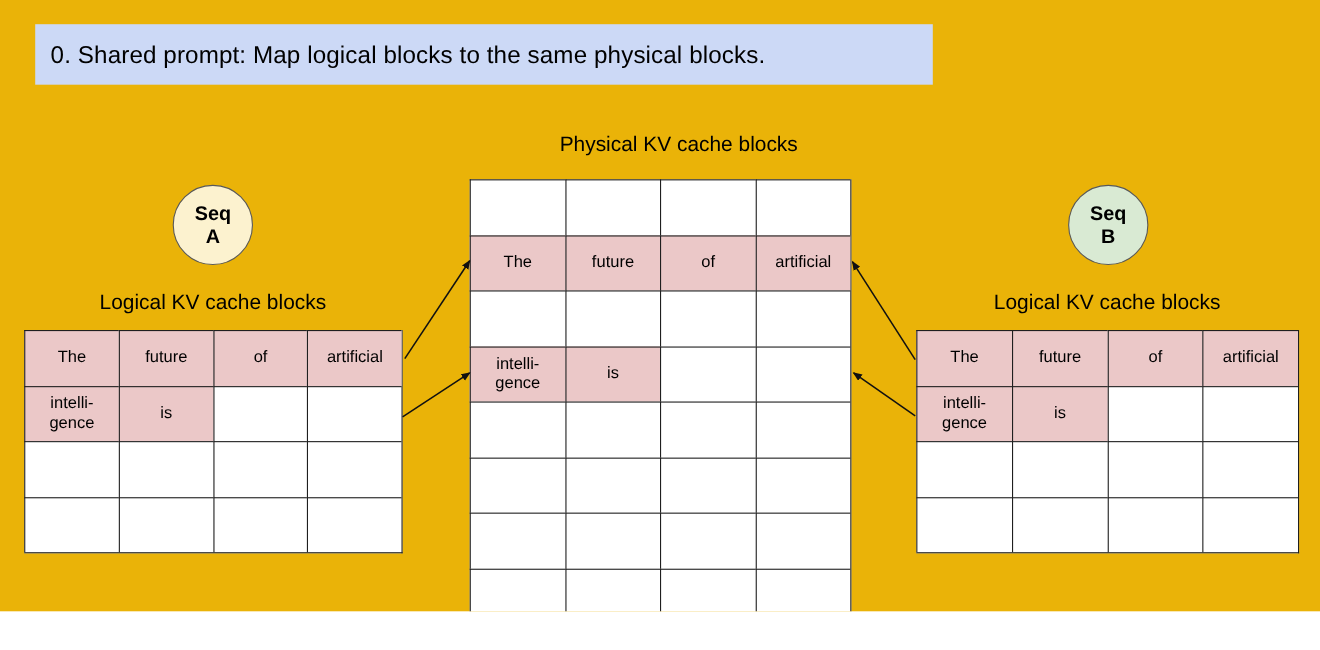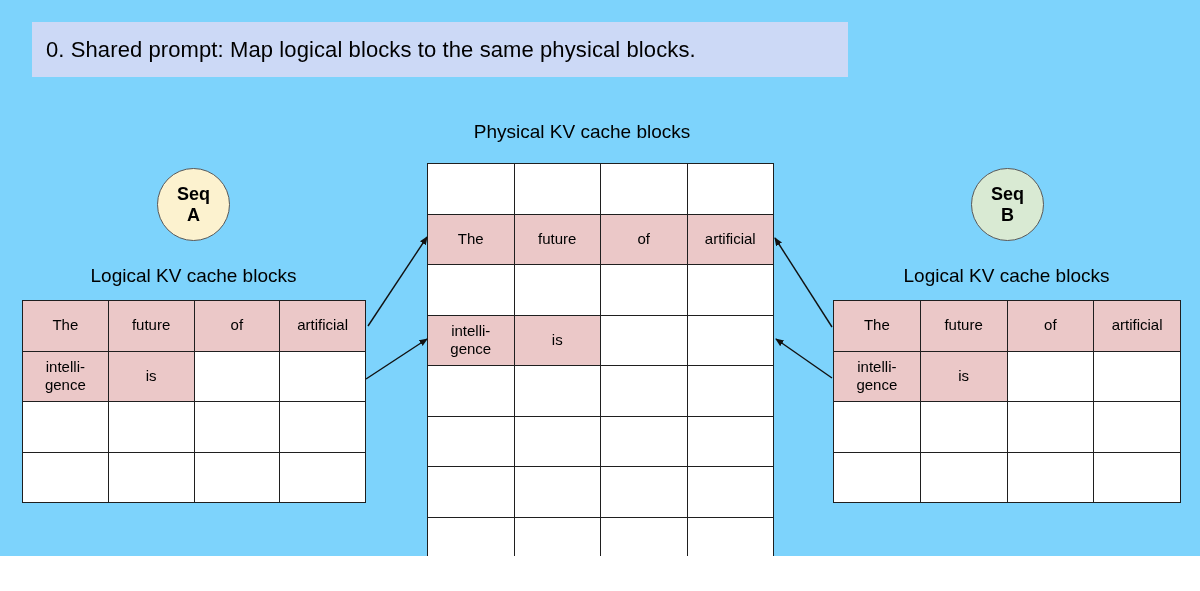--- a/index.html
+++ b/index.html
@@ -1,28 +1,28 @@
 <!DOCTYPE html>
 <html style="--banner-bg: #ccd9f6; --highlight: #ebc8c8; --seq-a-fill: #fcf2cf; --seq-b-fill: #d9ead3; --border: #1f1f1f; --circle-border: #595959; --arrow: #111111;"><head>
 <meta charset="utf-8">
 <style>
   html,body { margin:0; padding:0; background:#ffffff; }
   .page {
-    position:relative; width:1200px; height:556px; background:#7dd3fc;
+    position:relative; width:1200px; height:556px; background:#eab308;
     font-family:"Liberation Sans", sans-serif; color:#000; overflow:hidden;
   }
   .banner {
     position:absolute; left:32px; top:22px; width:802px; height:55px;
     display:flex; align-items:center; padding-left:14px;
     font-size:22px; letter-spacing:0.1px;
   }
   .diagram-title {
     position:absolute; text-align:center; font-size:19px; height:24px; line-height:24px;
   }
-  .phys-title  { left:409px; top:120px; width:346px; }
+  .phys-title  { left:444px; top:120px; width:346px; }
   .left-title  { left:22px;  top:264px; width:343px; }
   .right-title { left:833px; top:264px; width:347px; }
 
   .kv-table {
     position:absolute; display:flex; flex-direction:column;
     border-right:1.6px solid var(--border); border-bottom:1.6px solid var(--border);
     background:#fff;
   }
   .kv-table.physical { left:427px; top:163px; width:346px; height:404px; }
   .kv-table.logical-a { left:22px;  top:300px; width:343px; height:202px; }

